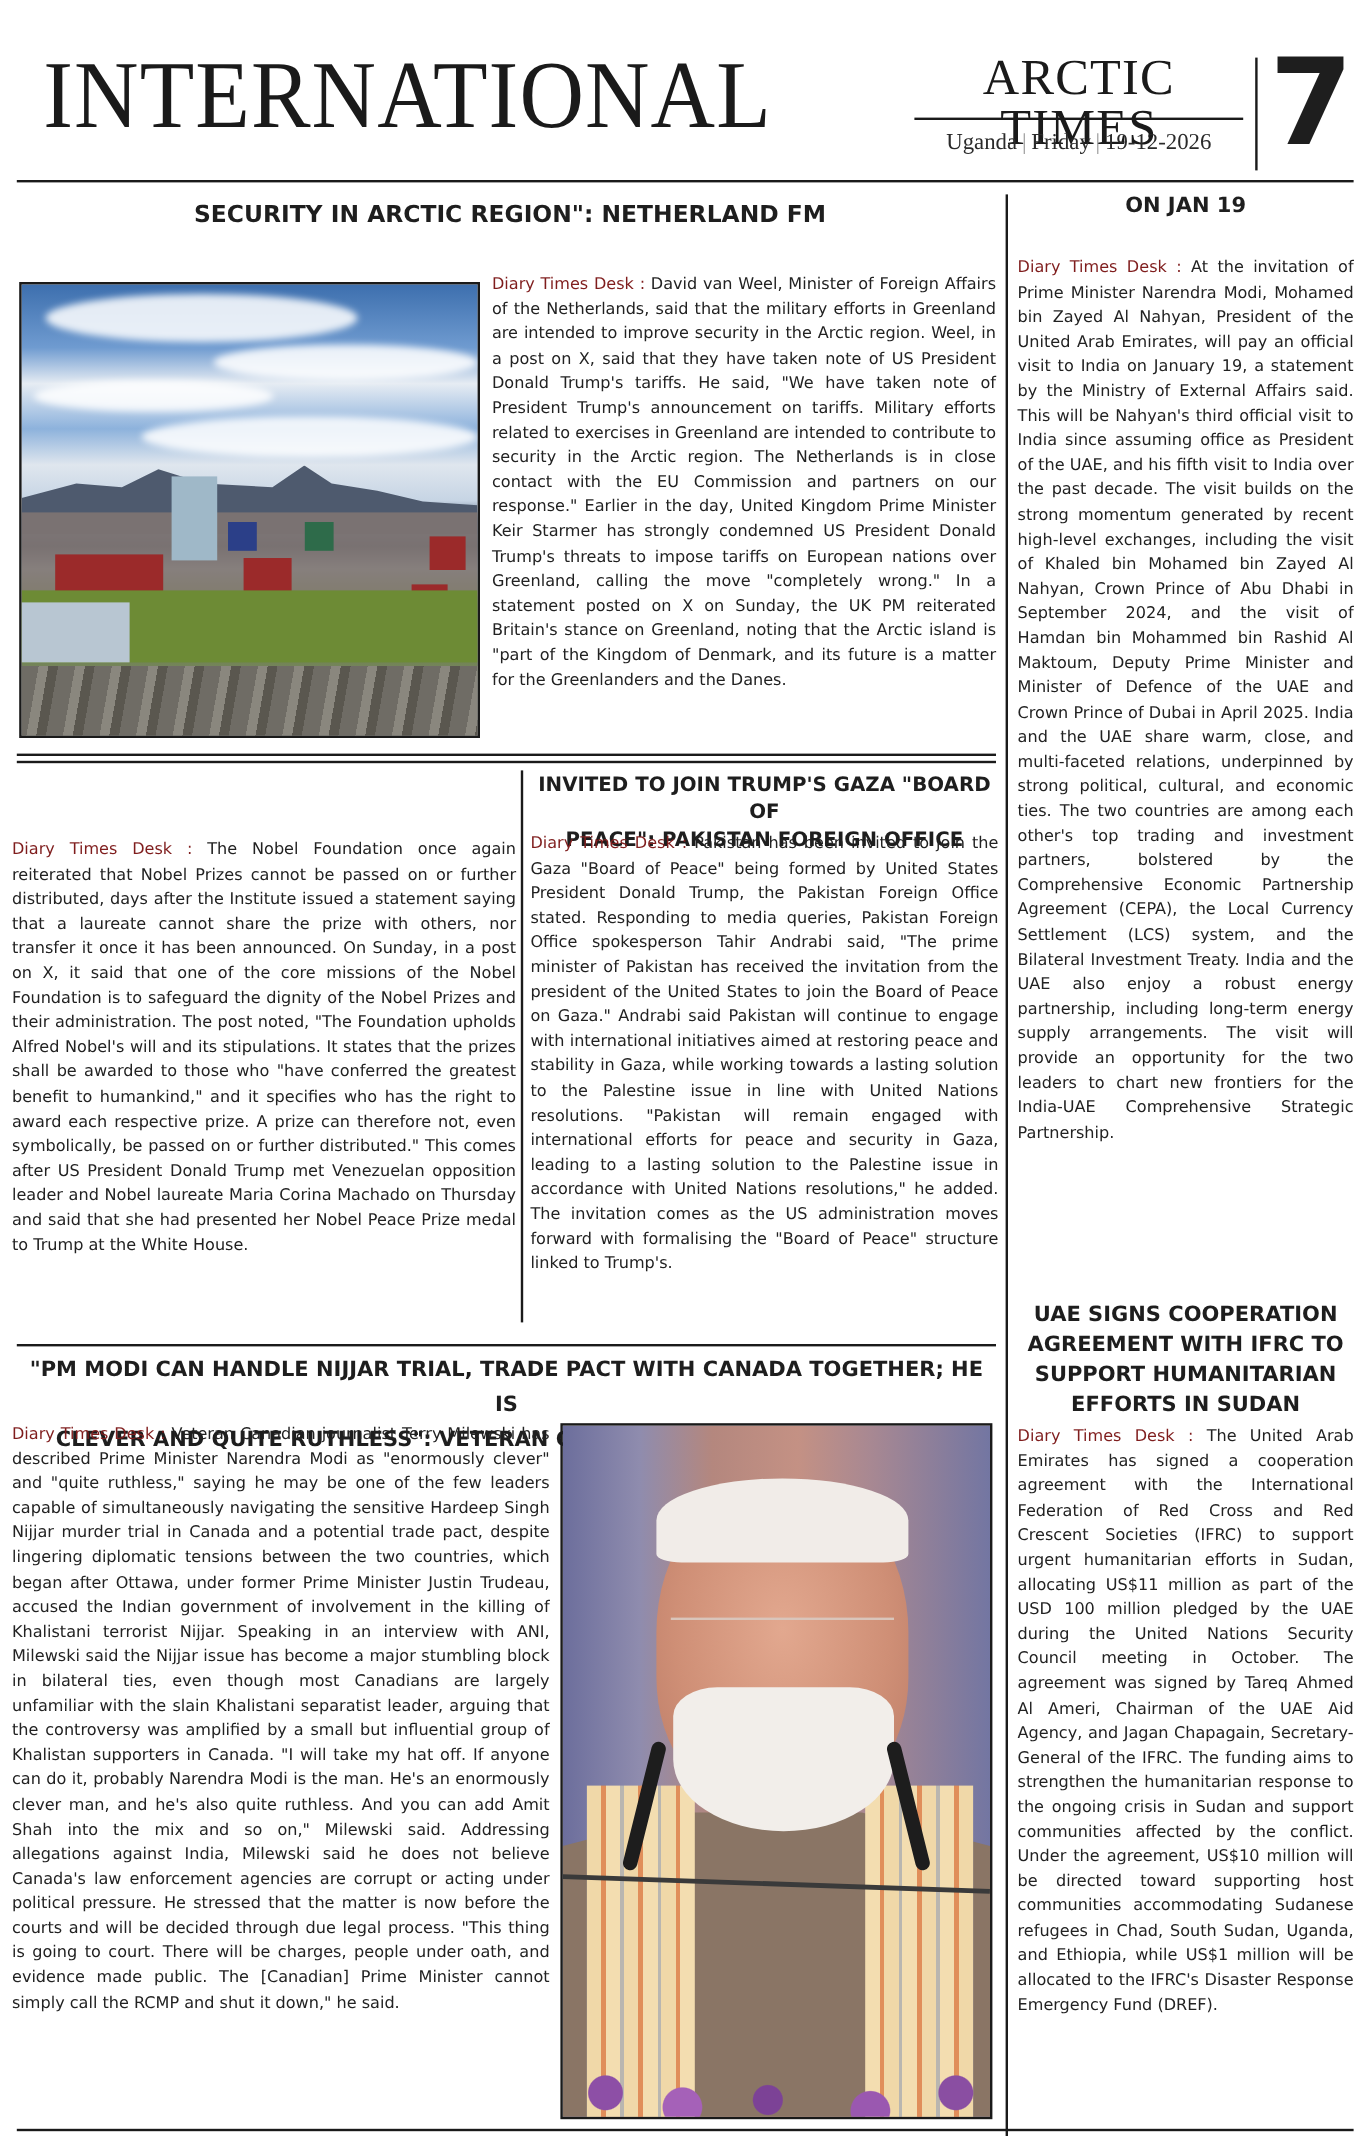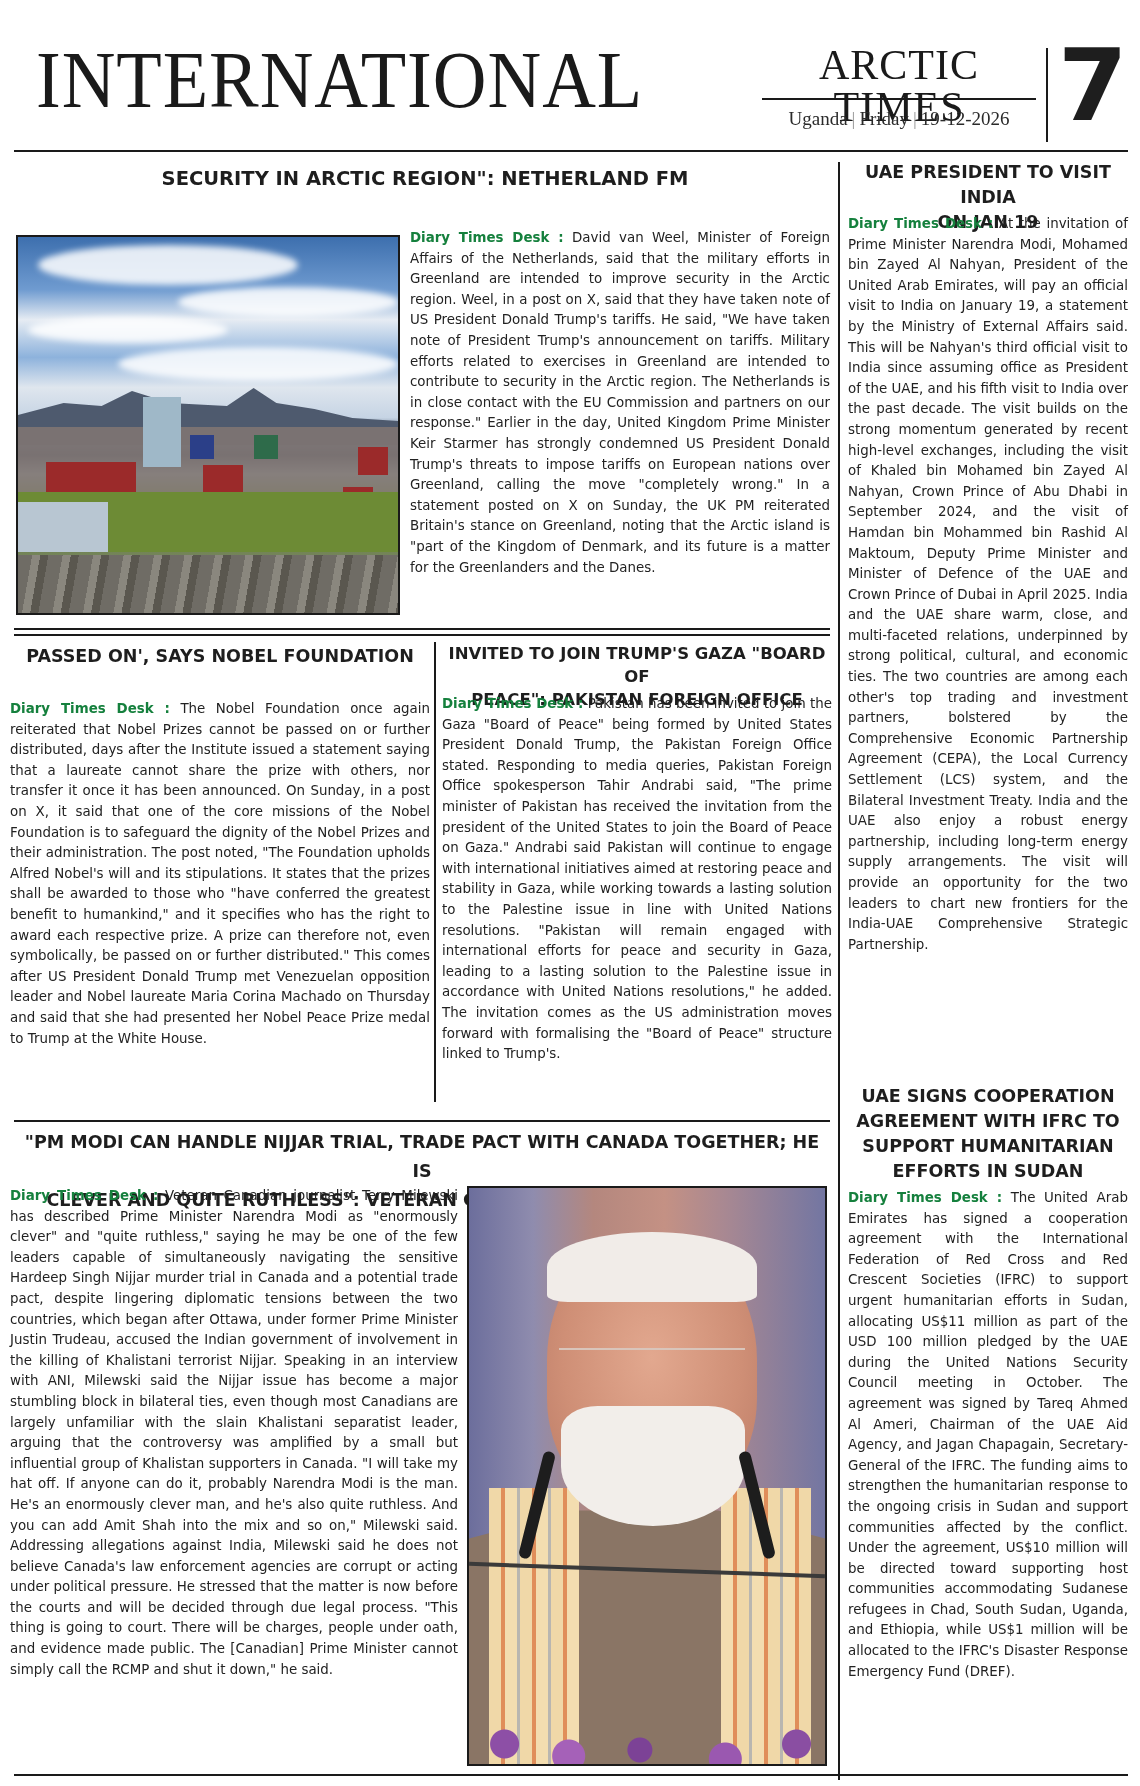--- a/index.html
+++ b/index.html
@@ -35,21 +35,21 @@
 
   
   .hl {
     position: absolute; text-align: center; font-family: "DejaVu Sans", sans-serif; font-weight: 700;
     color: #1e1e1e; text-transform: uppercase; line-height: 1.3;
   }
   .body {
     position: absolute; font-family: "DejaVu Sans", sans-serif; font-size: 13.4px; line-height: 20.6px;
     text-align: justify; color: #222;
   }
-  .body b { font-weight: 700; color: #15803d; }
+  .body b { font-weight: 400; color: #7f1d1d; }
 
   
   .photo-greenland {
     position: absolute; left: 16px; top: 235px; width: 384px; height: 380px;
     border: 2px solid #1a1a1a; overflow: hidden;
     background: linear-gradient(180deg, #3d6fae 0%, #6f9bd0 14%, #e6ecf3 22%, #8db2dc 32%, #dfe6ee 40%, #c6d4e4 48%, #5e6f86 52%, #49566a 58%, #7d8b96 63%, #5f7a3f 72%, #6c8a3e 80%, #7a7f70 88%, #5d5c55 100%);
   }
   .ph-cloud { position: absolute; border-radius: 50%; background: rgba(255,255,255,0.85); filter: blur(3px); }
   .ph-mtn { position: absolute; left: 0; top: 148px; width: 100%; height: 60px; background: #4e5a6e;
     clip-path: polygon(0 50%, 12% 30%, 22% 35%, 30% 10%, 40% 30%, 55% 35%, 62% 5%, 68% 30%, 78% 40%, 88% 55%, 100% 60%, 100% 100%, 0 100%); }
@@ -135,21 +135,20 @@
   <div class="body" style="left:410px; top:228px; width:420px;">
     <b>Diary Times Desk :</b> <span>David van Weel, Minister of Foreign Affairs of the Netherlands, said that the military efforts in Greenland are intended to improve security in the Arctic region. Weel, in a post on X, said that they have taken note of US President Donald Trump's tariffs. He said, "We have taken note of President Trump's announcement on tariffs. Military efforts related to exercises in Greenland are intended to contribute to security in the Arctic region. The Netherlands is in close contact with the EU Commission and partners on our response." Earlier in the day, United Kingdom Prime Minister Keir Starmer has strongly condemned US President Donald Trump's threats to impose tariffs on European nations over Greenland, calling the move "completely wrong." In a statement posted on X on Sunday, the UK PM reiterated Britain's stance on Greenland, noting that the Arctic island is "part of the Kingdom of Denmark, and its future is a matter for the Greenlanders and the Danes.</span>
   </div>
 </div>
 
 <div class="hrule" style="left:14px; top:628px; width:816px;"></div>
 <div class="hrule" style="left:14px; top:634px; width:816px;"></div>
 
 <div>
   <div class="hl" style="left:10px; top:644px; width:420px; font-size:17.5px; line-height:25px;">
-    <div>PASSED ON', SAYS NOBEL FOUNDATION</div>
   </div>
   <div class="body" style="left:10px; top:699px; width:420px;">
     <b>Diary Times Desk :</b> <span>The Nobel Foundation once again reiterated that Nobel Prizes cannot be passed on or further distributed, days after the Institute issued a statement saying that a laureate cannot share the prize with others, nor transfer it once it has been announced. On Sunday, in a post on X, it said that one of the core missions of the Nobel Foundation is to safeguard the dignity of the Nobel Prizes and their administration. The post noted, "The Foundation upholds Alfred Nobel's will and its stipulations. It states that the prizes shall be awarded to those who "have conferred the greatest benefit to humankind," and it specifies who has the right to award each respective prize. A prize can therefore not, even symbolically, be passed on or further distributed." This comes after US President Donald Trump met Venezuelan opposition leader and Nobel laureate Maria Corina Machado on Thursday and said that she had presented her Nobel Peace Prize medal to Trump at the White House.</span>
   </div>
 </div>
 
 <div class="vrule" style="left:434px; top:642px; height:460px;"></div>
 
 <div>
   <div class="hl" style="left:442px; top:642px; width:390px; font-size:16.5px; line-height:23px;">
@@ -183,21 +182,20 @@
     <div class="pp-mic" style="left:282px; top:262px; transform:rotate(-14deg);"></div>
     <div class="pp-bar"></div>
     <div class="pp-flowers"></div>
   </div>
 </div>
 
 <div class="hrule" style="left:14px; top:1774px; width:1114px;"></div>
 
 <div>
   <div class="hl" style="left:846px; top:160px; width:284px; font-size:17.5px; line-height:25px;">
-    <div>UAE PRESIDENT TO VISIT INDIA</div>
     <div>ON JAN 19</div>
   </div>
   <div class="body" style="left:848px; top:214px; width:280px;">
     <b>Diary Times Desk :</b> <span>At the invitation of Prime Minister Narendra Modi, Mohamed bin Zayed Al Nahyan, President of the United Arab Emirates, will pay an official visit to India on January 19, a statement by the Ministry of External Affairs said. This will be Nahyan's third official visit to India since assuming office as President of the UAE, and his fifth visit to India over the past decade. The visit builds on the strong momentum generated by recent high-level exchanges, including the visit of Khaled bin Mohamed bin Zayed Al Nahyan, Crown Prince of Abu Dhabi in September 2024, and the visit of Hamdan bin Mohammed bin Rashid Al Maktoum, Deputy Prime Minister and Minister of Defence of the UAE and Crown Prince of Dubai in April 2025. India and the UAE share warm, close, and multi-faceted relations, underpinned by strong political, cultural, and economic ties. The two countries are among each other's top trading and investment partners, bolstered by the Comprehensive Economic Partnership Agreement (CEPA), the Local Currency Settlement (LCS) system, and the Bilateral Investment Treaty. India and the UAE also enjoy a robust energy partnership, including long-term energy supply arrangements. The visit will provide an opportunity for the two leaders to chart new frontiers for the India-UAE Comprehensive Strategic Partnership.</span>
   </div>
 </div>
 
 <div>
   <div class="hl" style="left:846px; top:1084px; width:284px; font-size:17.5px; line-height:25px;">
     <div>UAE SIGNS COOPERATION</div>

